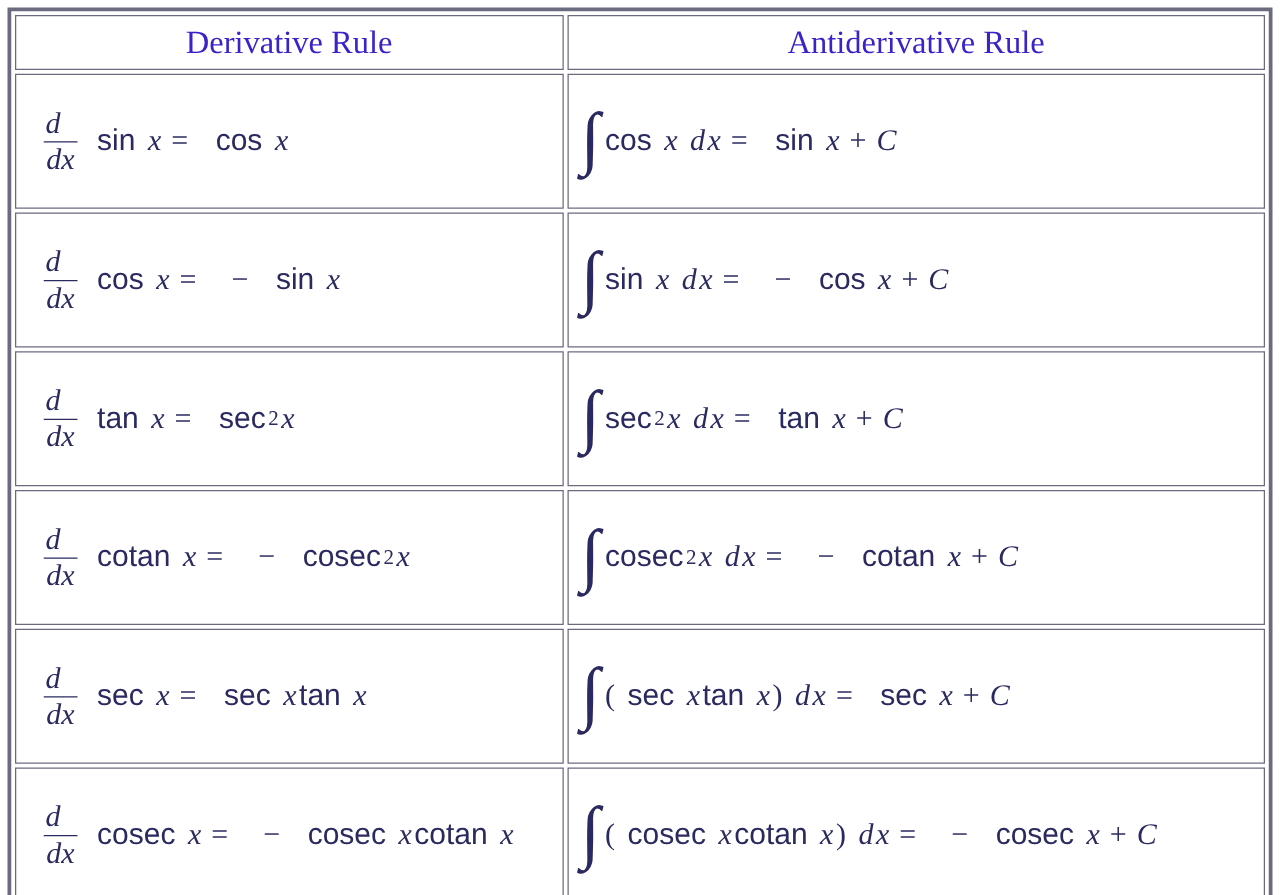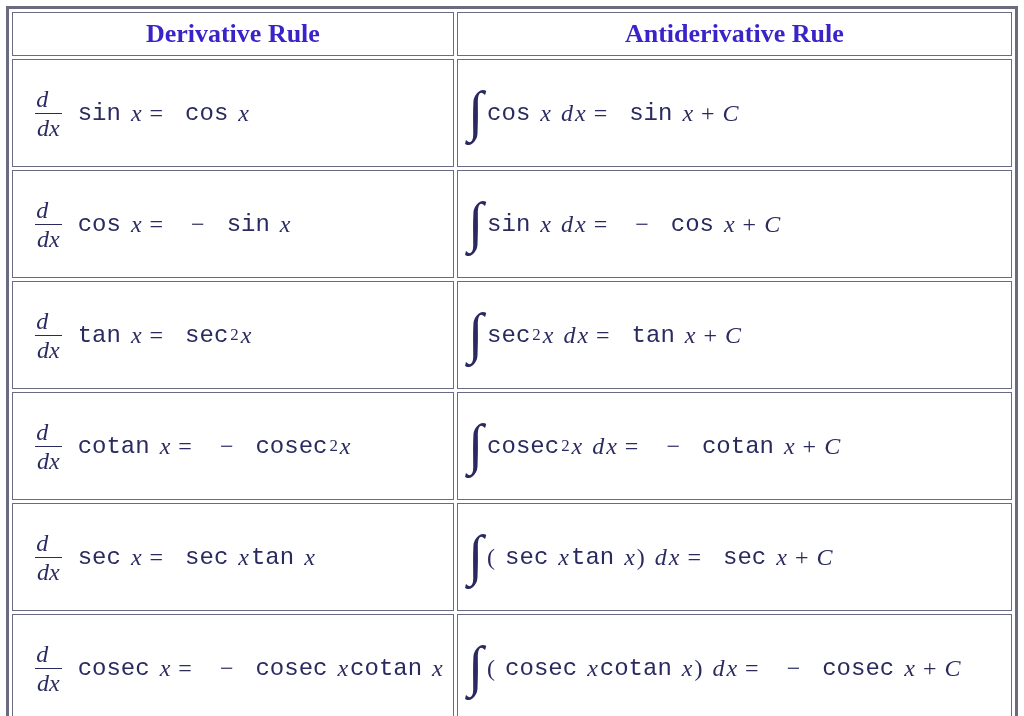--- a/index.html
+++ b/index.html
@@ -18,21 +18,21 @@
     width: 100%;
     border-collapse: separate;
     border-spacing: 3px;
     border: 3px solid #6b6b80;
     box-sizing: border-box;
   }
   table.rules th {
     border: 1px solid #6b6b80;
     padding: 6px 4px;
     text-align: center;
-    font-weight: bold;
+    font-weight: normal;
     font-size: 26px;
     color: #3a24c9;
     background: #fff;
     font-family: "Times New Roman", Times, serif;
   }
   table.rules th:first-child {
     width: 44%;
   }
   table.rules td {
     border: 1px solid #6b6b80;
@@ -70,21 +70,21 @@
   .intsym {
     font-size: 56px;
     line-height: 56px;
     display: inline-block;
     margin-right: 2px;
     position: relative;
     top: -2px;
     font-family: "Times New Roman", Times, serif;
   }
   .fn {
-    font-family: Liberation Mono, monospace;
+    font-family: Liberation Sans, sans-serif;
   }
   .var {
     font-style: italic;
   }
   .sp  { display:inline-block; width:6px; }
   .msp { display:inline-block; width:12px; }
   .sup {
     font-size: 0.7em;
     vertical-align: super;
     line-height: 0;

